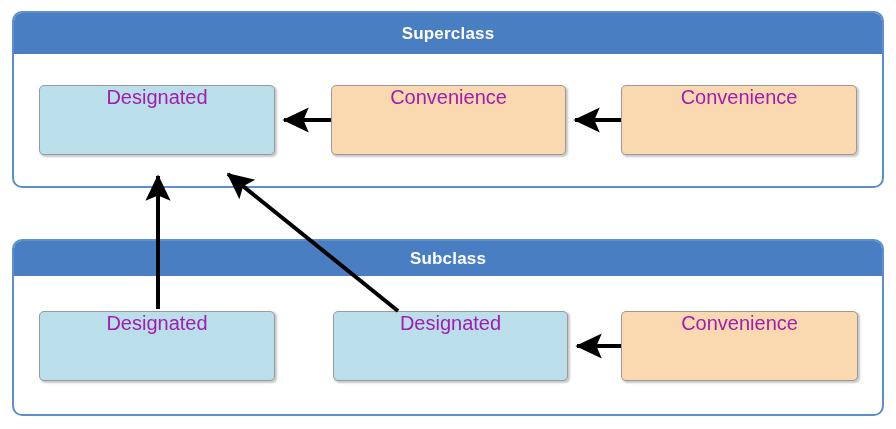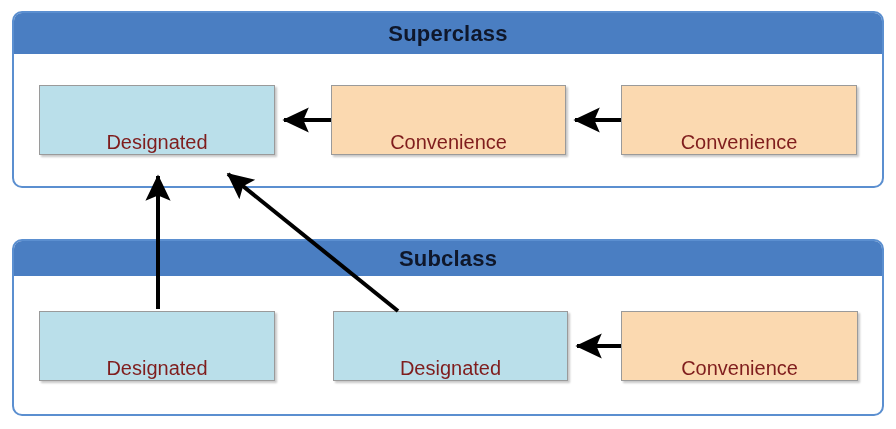--- a/index.html
+++ b/index.html
@@ -29,23 +29,23 @@
     box-sizing: border-box;
     border: 2px solid #5b8fd0;
     border-radius: 10px;
     background: #ffffff;
     overflow: hidden;
   }
   .group-header {
     box-sizing: border-box;
     width: 100%;
     background: #4a7ec2;
-    color: #0f172a;
+    color: #ffffff;
     font-weight: bold;
-    font-size: 22px;
+    font-size: 17px;
     text-align: center;
     letter-spacing: 0.2px;
     display: flex;
     align-items: center;
     justify-content: center;
   }
 
   #group-superclass {
     left: 12px;
     top: 11px;
@@ -60,26 +60,26 @@
     width: 872px;
     height: 177px;
   }
   #group-subclass .group-header { height: 35px; }
 
   
   .node {
     position: absolute;
     box-sizing: border-box;
     border: 1.5px solid #9a9a9a;
-    border-radius: 0;
+    border-radius: 5px;
     display: flex;
-    align-items: flex-end;
+    align-items: flex-start;
     justify-content: center;
     font-size: 20px;
-    color: #7f1d1d;
+    color: #a21caf;
     box-shadow: 1.5px 1.5px 2px rgba(0,0,0,0.22);
   }
   .node.designated { background: #badfea; }
   .node.convenience { background: #fbd9b0; }
 
   
   #node-super-designated   { left: 39px;  top: 85px;  width: 236px; height: 70px; }
   #node-super-conv-1       { left: 331px; top: 85px;  width: 235px; height: 70px; }
   #node-super-conv-2       { left: 621px; top: 85px;  width: 236px; height: 70px; }
 

